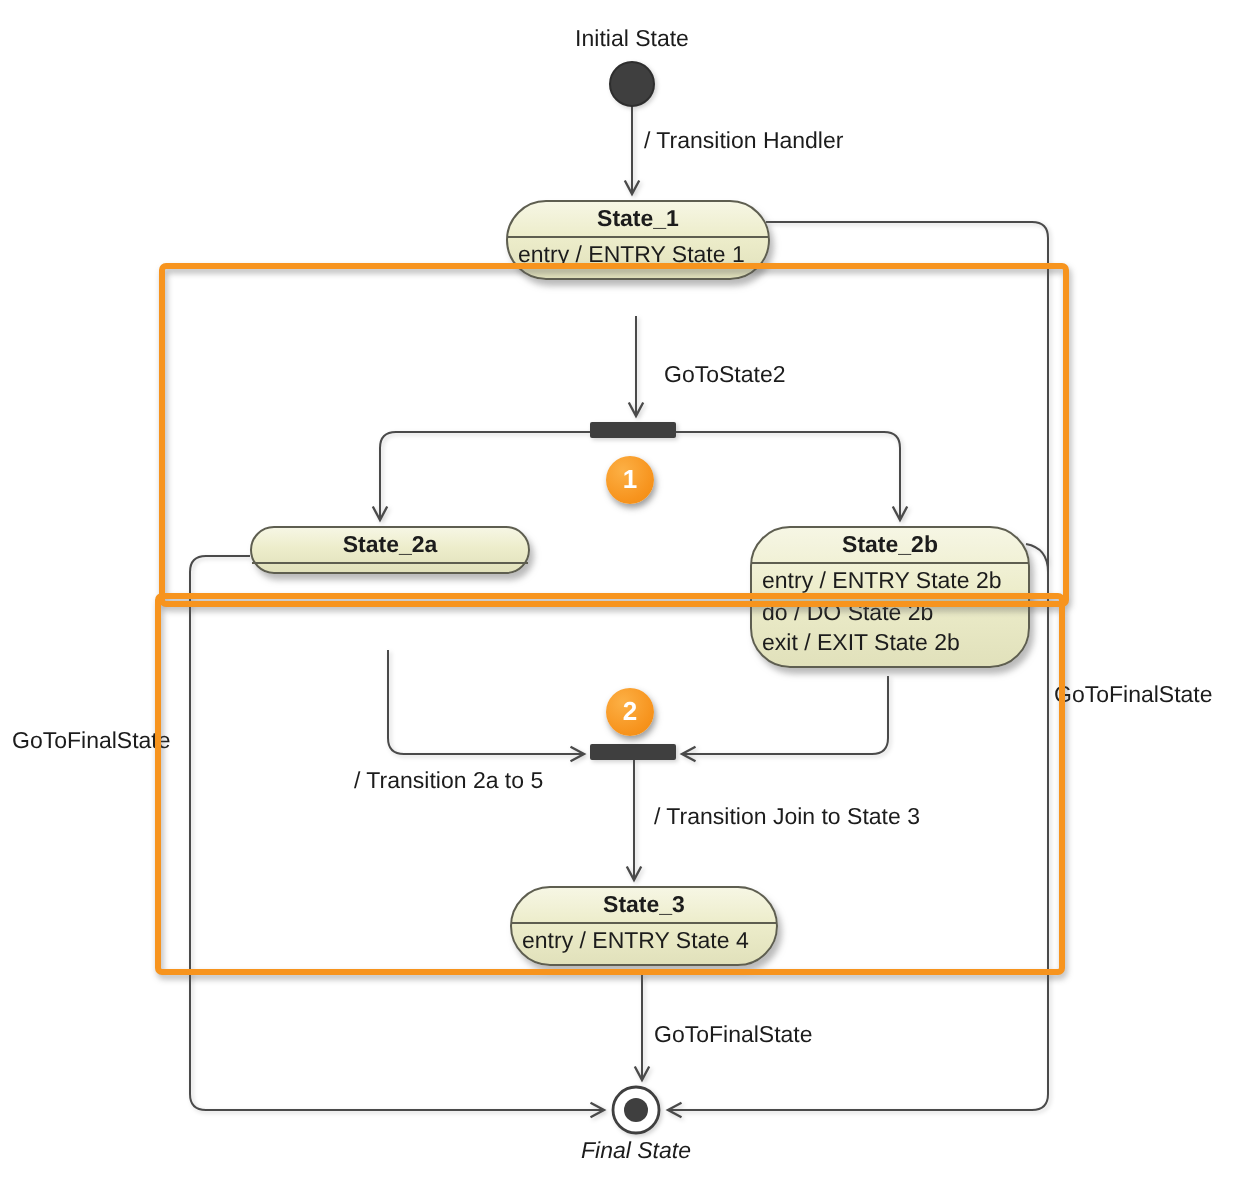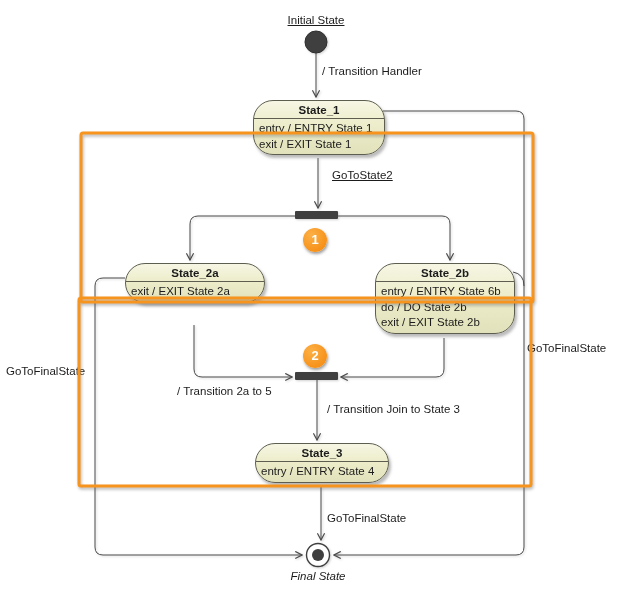--- a/index.html
+++ b/index.html
@@ -86,50 +86,48 @@
     <g>
       <circle cx="318" cy="555" r="11.5" fill="#ffffff" stroke="#3f3f3f" stroke-width="1.4"></circle>
       <circle cx="318" cy="555" r="6" fill="#3f3f3f"></circle>
     </g>
   </svg>
 
   <div class="state" style="left:253px;top:100px;width:130px;">
     <div class="state-title">State_1</div>
     <div class="state-body">
       <div class="state-line">entry / ENTRY State 1</div>
-      <div class="state-line">exit / EXIT State 1</div>
     </div>
   </div>
 
   <div class="state" style="left:125px;top:263px;width:138px;">
     <div class="state-title">State_2a</div>
     <div class="state-body">
-      <div class="state-line">exit / EXIT State 2a</div>
     </div>
   </div>
 
   <div class="state" style="left:375px;top:263px;width:138px;">
     <div class="state-title">State_2b</div>
     <div class="state-body">
-      <div class="state-line">entry / ENTRY State 6b</div>
+      <div class="state-line">entry / ENTRY State 2b</div>
       <div class="state-line">do / DO State 2b</div>
       <div class="state-line">exit / EXIT State 2b</div>
     </div>
   </div>
 
   <div class="state" style="left:255px;top:443px;width:132px;">
     <div class="state-title">State_3</div>
     <div class="state-body">
       <div class="state-line">entry / ENTRY State 4</div>
     </div>
   </div>
 
-  <div class="lbl center" style="left:316px;top:13px;text-decoration:underline;">Initial State</div>
+  <div class="lbl center" style="left:316px;top:13px;">Initial State</div>
   <div class="lbl" style="left:322px;top:64px;">/ Transition Handler</div>
-  <div class="lbl" style="left:332px;top:168px;text-decoration:underline;">GoToState2</div>
+  <div class="lbl" style="left:332px;top:181px;">GoToState2</div>
   <div class="lbl" style="left:177px;top:384px;">/ Transition 2a to 5</div>
   <div class="lbl" style="left:327px;top:402px;">/ Transition Join to State 3</div>
   <div class="lbl" style="left:327px;top:511px;">GoToFinalState</div>
   <div class="lbl" style="left:6px;top:364px;">GoToFinalState</div>
   <div class="lbl" style="left:527px;top:341px;">GoToFinalState</div>
   <div class="lbl center" style="left:318px;top:569px;font-style:italic;">Final State</div>
 
   <svg class="layer overlay" width="622" height="599" viewBox="0 0 622 599" style="filter:drop-shadow(1px 2px 1.5px rgba(90,90,90,0.45));">
     <rect x="81" y="133" width="452" height="169" rx="2" fill="none" stroke="#F7941E" stroke-width="3"></rect>
     <rect x="79" y="298" width="452" height="188" rx="2" fill="none" stroke="#F7941E" stroke-width="3"></rect>

